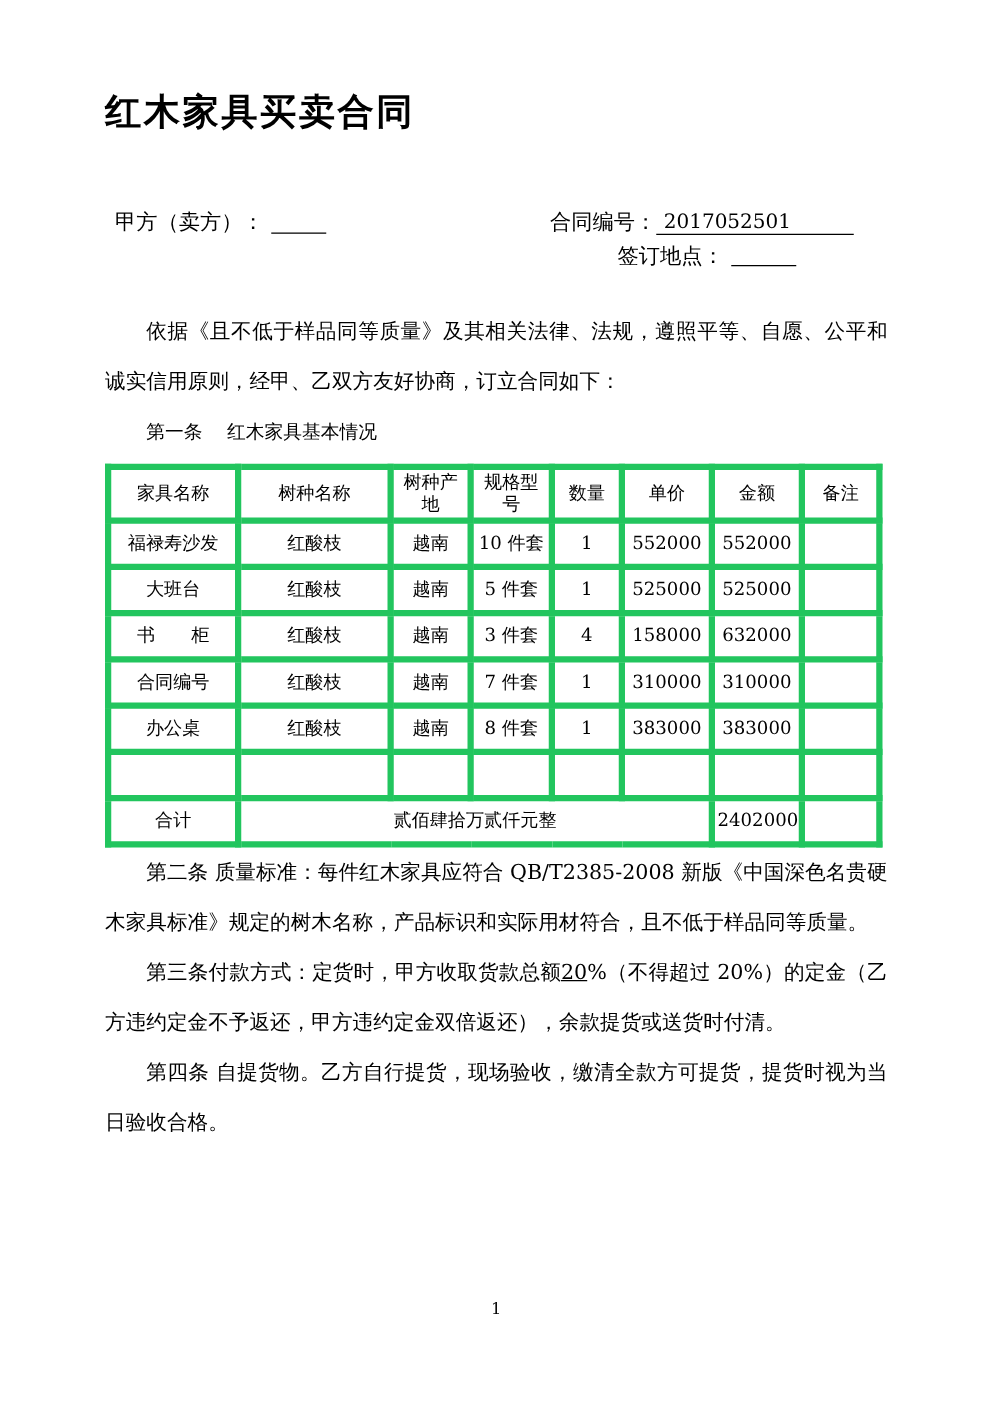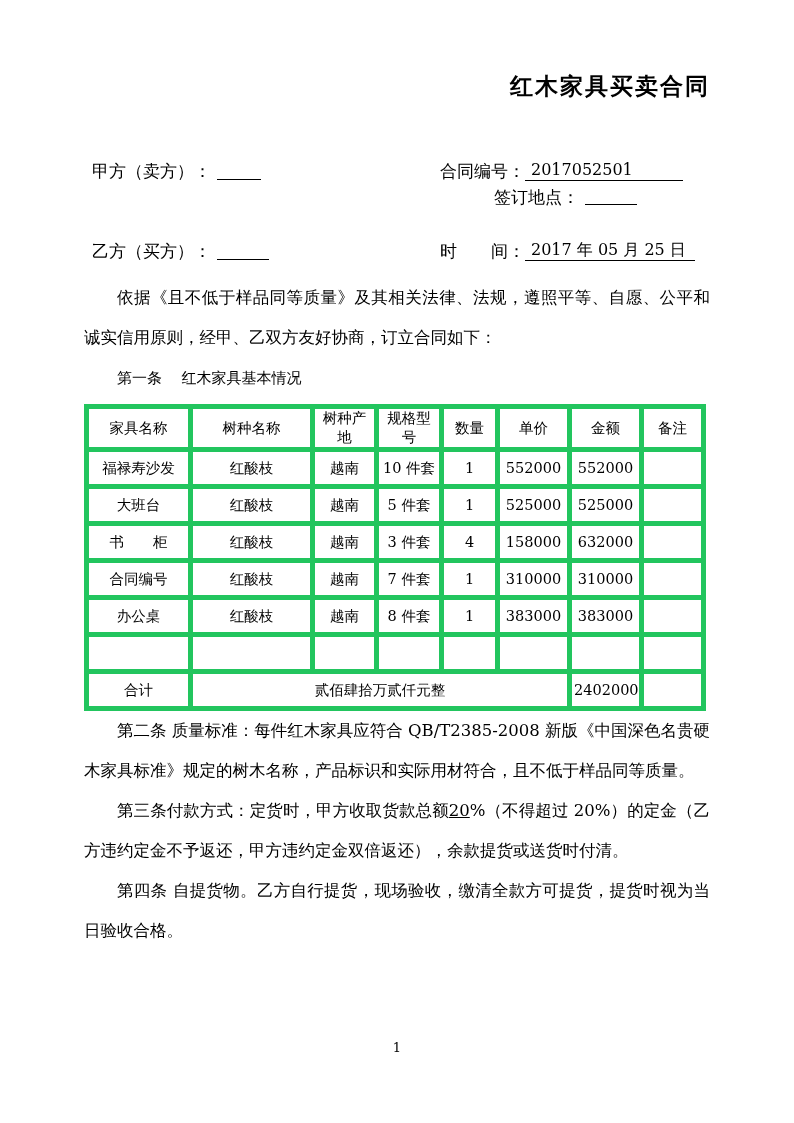--- a/index.html
+++ b/index.html
@@ -21,22 +21,22 @@
   }
   .sheet {
     position: absolute;
     left: 84px;
     top: 0;
     width: 626px;
   }
 
   
   .doc-title {
-    text-align: right;
-    font-size: 23px;
+    text-align: left;
+    font-size: 29px;
     font-weight: bold;
     letter-spacing: 2px;
     margin-top: 72px;
     line-height: 1.2;
     font-family: "DejaVu Serif", "Liberation Serif", serif;
   }
 
   
   .hdr-block {
     margin-top: 42px;
@@ -173,32 +173,20 @@
       </div>
 
       <div class="hdr-row">
         <div class="hdr-left"></div>
         <div class="hdr-right" style="padding-left:110px;">
           <span class="hdr-label">签订地点：</span>
           <span class="blank-med"></span>
         </div>
       </div>
 
-      <div class="hdr-row">
-        <div class="hdr-left">
-          <span class="hdr-label">乙方（买方）：</span>
-          <span class="blank-med"></span>
-        </div>
-        <div class="hdr-right indent-right">
-          <span class="hdr-label">时</span>
-          <span class="gap-wide"></span>
-          <span class="hdr-label">间：</span>
-          <span class="filled date">2017 年 05 月 25 日</span>
-        </div>
-      </div>
 
     </div>
 
     <p class="para para-indent first">依据《且不低于样品同等质量》及其相关法律、法规，遵照平等、自愿、公平和诚实信用原则，经甲、乙双方友好协商，订立合同如下：</p>
 
     <div class="section-head">
       <span>第一条</span>
       <span class="sp"></span>
       <span>红木家具基本情况</span>
     </div>

